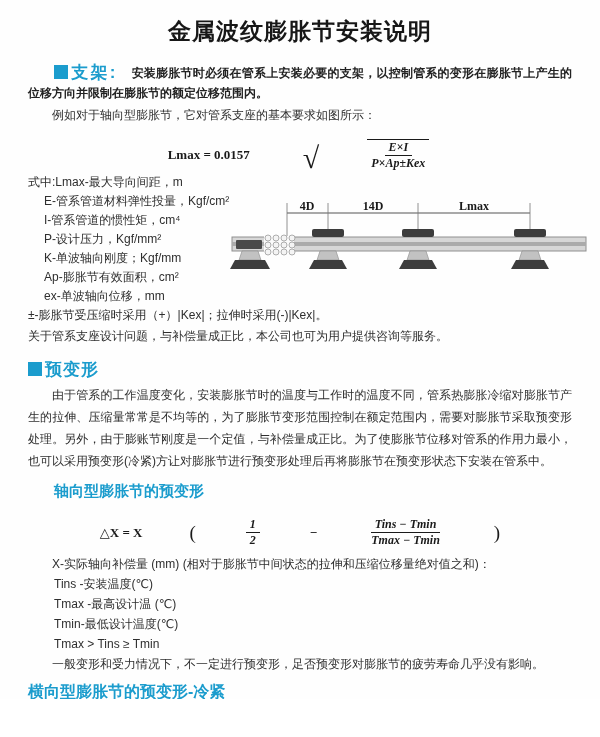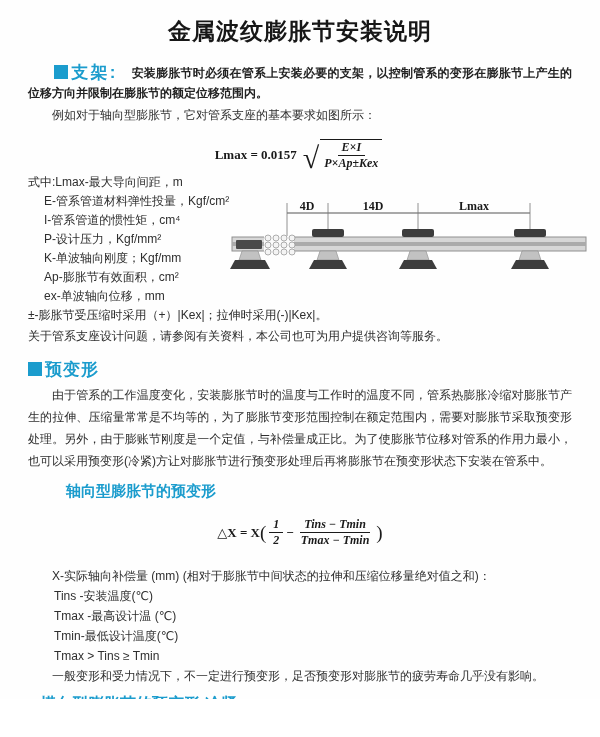--- a/index.html
+++ b/index.html
@@ -30,21 +30,21 @@
   }
   .sec-label{
     color:#1b9ccd;font-size:17px;font-weight:700;
     letter-spacing:2px;margin-right:14px;vertical-align:-1px;
   }
   .indent{text-indent:24px;}
   .formula-row{
     display:flex;justify-content:center;align-items:center;
     margin:10px 0 8px 0;
     font-family:"Liberation Serif","DejaVu Serif",serif;
-    font-weight:700;color:#1a1a1a;font-size:13px;
+    font-weight:700;color:#1a1a1a;font-size:13px;gap:47px;
   }
   .f-text{font-family:"Liberation Serif","DejaVu Serif",serif;font-weight:700;}
   .f-var{font-style:italic;}
   .radical{
     font-size:30px;font-weight:400;line-height:22px;
     transform:translateY(3px);margin:0 -2px 0 6px;
   }
   .frac{
     display:inline-flex;flex-direction:column;align-items:center;
     text-align:center;font-size:12px;line-height:15px;
@@ -52,21 +52,21 @@
   }
   .frac .num{border-bottom:1px solid #1a1a1a;padding:0 4px;}
   .frac .den{padding:0 4px;}
   .radicand{border-top:1.5px solid #1a1a1a;text-align:right;}
   .paren{font-size:19px;font-weight:400;line-height:18px;}
   .defs-wrap{position:relative;}
   .def-line{font-size:12px;line-height:19px;margin:0;}
   .def-sub{padding-left:16px;}
   .diagram{position:absolute;top:26px;right:-16px;width:358px;height:80px;}
   .sub-heading{
-    color:#1b9ccd;font-weight:700;margin:12px;
+    color:#1b9ccd;font-weight:700;margin:0;
   }
   .sub-heading.axial{font-size:15px;padding-left:26px;margin-top:10px;}
   .sub-heading.lateral{font-size:16px;margin-top:8px;}
   .para-block{margin-top:8px;}
   .temp-line{padding-left:26px;}
 </style>
 </head>
 <body>
 
 <div class="page">
@@ -89,21 +89,21 @@
 
   <div class="defs-wrap">
     <p class="def-line">式中:Lmax-最大导向间距，m</p>
     <p class="def-line def-sub">E-管系管道材料弹性投量，Kgf/cm²</p>
     <p class="def-line def-sub">I-管系管道的惯性矩，cm⁴</p>
     <p class="def-line def-sub">P-设计压力，Kgf/mm²</p>
     <p class="def-line def-sub">K-单波轴向刚度；Kgf/mm</p>
     <p class="def-line def-sub">Ap-膨胀节有效面积，cm²</p>
     <p class="def-line def-sub">ex-单波轴向位移，mm</p>
     <p class="def-line">±-膨胀节受压缩时采用（+）|Kex|；拉伸时采用(-)|Kex|。</p>
-    <p class="def-line" style="margin-top:2px;">关于管系支座设计问题，请参阅有关资料，本公司也可为用户提供咨询等服务。</p>
+    <p class="def-line" style="margin-top:2px;">关于管系支座设计问题，与补偿量成正比，本公司也可为用户提供咨询等服务。</p>
 
     <svg class="diagram" viewBox="0 0 358 80">
 
       <line x1="57" y1="14" x2="300" y2="14" stroke="#555" stroke-width="1"></line>
       <line x1="57" y1="4" x2="57" y2="38" stroke="#777" stroke-width="0.8"></line>
       <line x1="98" y1="4" x2="98" y2="36" stroke="#777" stroke-width="0.8"></line>
       <line x1="188" y1="4" x2="188" y2="36" stroke="#777" stroke-width="0.8"></line>
       <line x1="300" y1="4" x2="300" y2="36" stroke="#777" stroke-width="0.8"></line>
       <text x="77" y="11" font-size="12" font-weight="bold" font-family="Liberation Serif, serif" fill="#1a1a1a" text-anchor="middle">4D</text>
       <text x="143" y="11" font-size="12" font-weight="bold" font-family="Liberation Serif, serif" fill="#1a1a1a" text-anchor="middle">14D</text>
@@ -169,21 +169,21 @@
       <span class="den">2</span>
     </span>
     <span class="f-text">−</span>
     <span class="frac">
       <span class="num f-var">Tins − Tmin</span>
       <span class="den f-var">Tmax − Tmin</span>
     </span>
     <span class="paren f-text">)</span>
   </div>
 
-  <p class="indent" style="margin-top:18px;">X-实际轴向补偿量 (mm) (相对于膨胀节中间状态的拉伸和压缩位移量绝对值之和)：</p>
+  <p class="indent" style="margin-top:6px;">X-实际轴向补偿量 (mm) (相对于膨胀节中间状态的拉伸和压缩位移量绝对值之和)：</p>
   <p class="line temp-line">Tins -安装温度(℃)</p>
   <p class="line temp-line">Tmax -最高设计温 (℃)</p>
   <p class="line temp-line">Tmin-最低设计温度(℃)</p>
   <p class="line temp-line">Tmax &gt; Tins ≥ Tmin</p>
   <p class="indent">一般变形和受力情况下，不一定进行预变形，足否预变形对膨胀节的疲劳寿命几乎没有影响。</p>
 
   <h3 class="sub-heading lateral">横向型膨胀节的预变形-冷紧</h3>
 
 </div>
 

